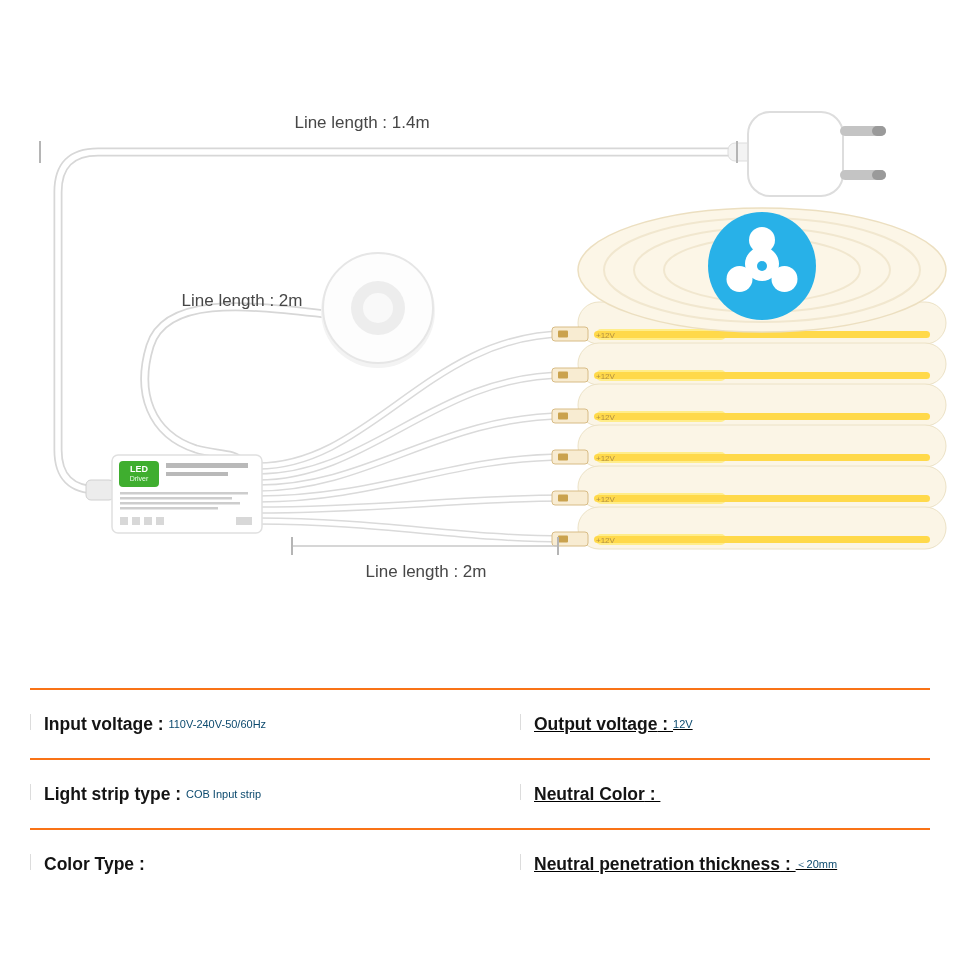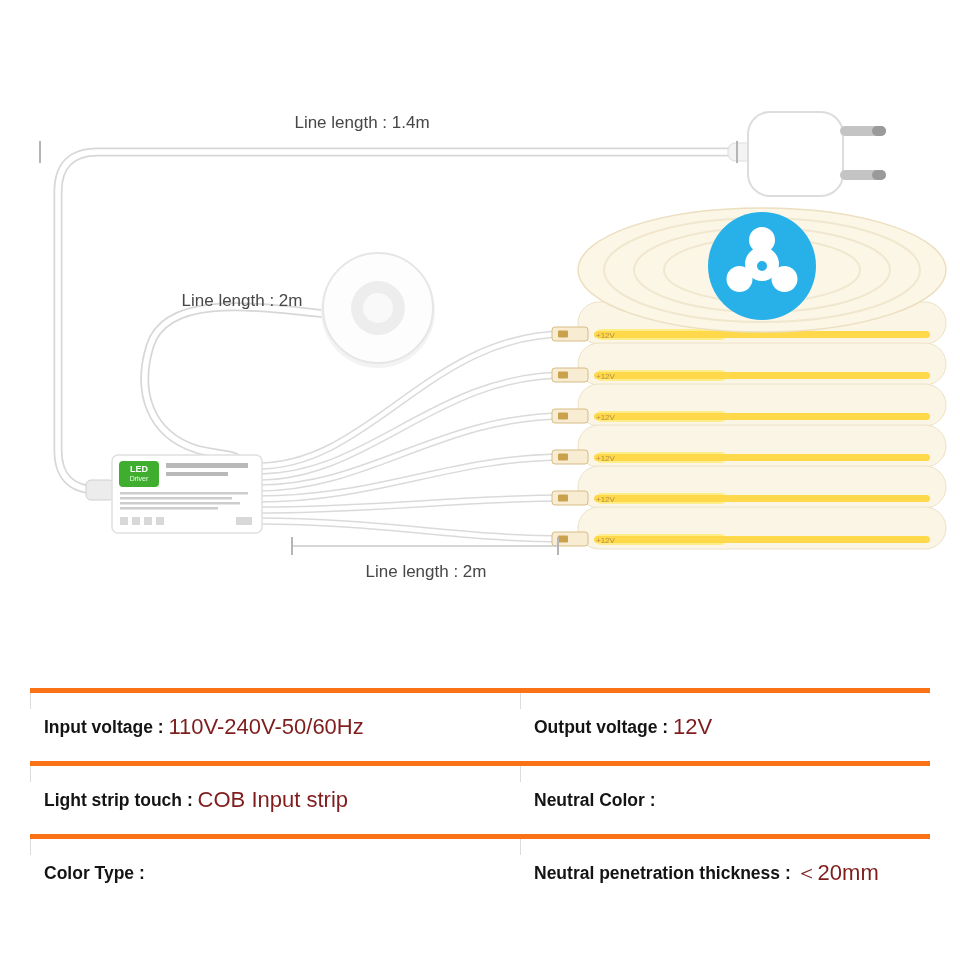--- a/index.html
+++ b/index.html
@@ -29,28 +29,28 @@
   .badge-t2{ font-size:7px; fill:#eaffea; text-anchor:middle; }
   .fineprint { fill:#cdcdcd; }
   .titlebar  { fill:#b9b9b9; }
   .cert      { fill:#d8d8d8; }
   .pin     { fill:#c4c4c4; }
   .pin-tip { fill:#9a9a9a; }
   .plug-body { fill:#ffffff; stroke:#dddddd; stroke-width:2; }
 
   
   .specs { position:absolute; left:30px; top:688px; width:900px; }
-  .spec-row { display:flex; border-top:5px solid #f97316; height:68px; }
+  .spec-row { display:flex; border-top:2px solid #f97316; height:68px;align-items:center; }
   .spec-cell { position:relative; display:flex; align-items:center; padding-left:14px; box-sizing:border-box; }
   .spec-cell.left  { width:490px; }
-  .spec-cell.right { width:410px; }
+  .spec-cell.right { width:410px;text-decoration:underline; }
   .cell-tick { position:absolute; left:0; top:0; width:1px; height:16px; background:#dcdcdc; }
   .spec-label { font-size:17.5px; font-weight:bold; color:#141414; white-space:pre; }
   .spec-sep   { font-size:17.5px; font-weight:bold; color:#141414; white-space:pre; }
-  .spec-value { font-size:22px; color:#7f1d1d; white-space:pre; }
+  .spec-value { font-size:11px; color:#0c4a6e; white-space:pre; }
 </style>
 </head>
 <body>
 
 <div class="page">
 
   <svg id="diagram" width="960" height="660" viewBox="0 0 960 660">
 
     <g>
       <path class="cable-o" d="M 740 152 H 98 Q 58 152 58 192 V 450 Q 58 490 98 490 H 102"></path>
@@ -236,21 +236,21 @@
         <span class="cell-tick"></span>
         <span class="spec-label">Output voltage</span>
           <span class="spec-sep"> : </span>
           <span class="spec-value">12V</span>
       </div>
     </div>
 
     <div class="spec-row">
       <div class="spec-cell left">
         <span class="cell-tick"></span>
-        <span class="spec-label">Light strip touch</span>
+        <span class="spec-label">Light strip type</span>
           <span class="spec-sep"> : </span>
           <span class="spec-value">COB Input strip</span>
       </div>
       <div class="spec-cell right">
         <span class="cell-tick"></span>
         <span class="spec-label">Neutral Color</span>
           <span class="spec-sep"> : </span>
       </div>
     </div>
 

